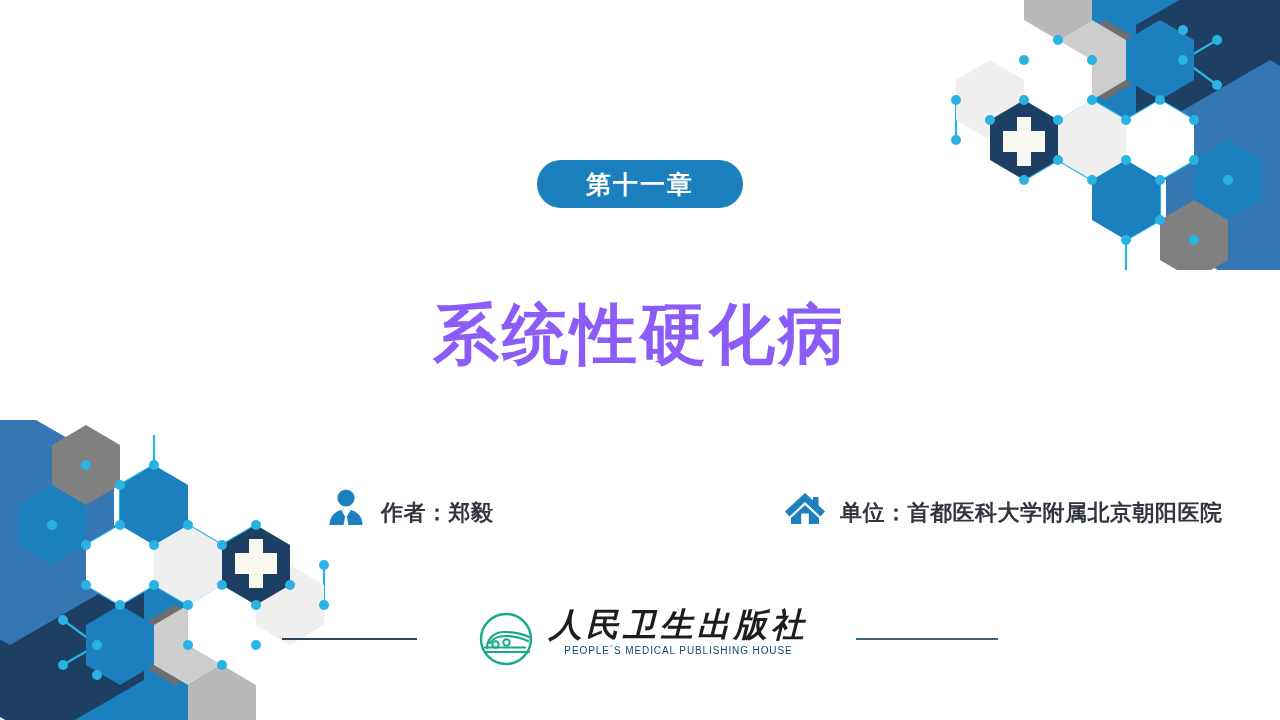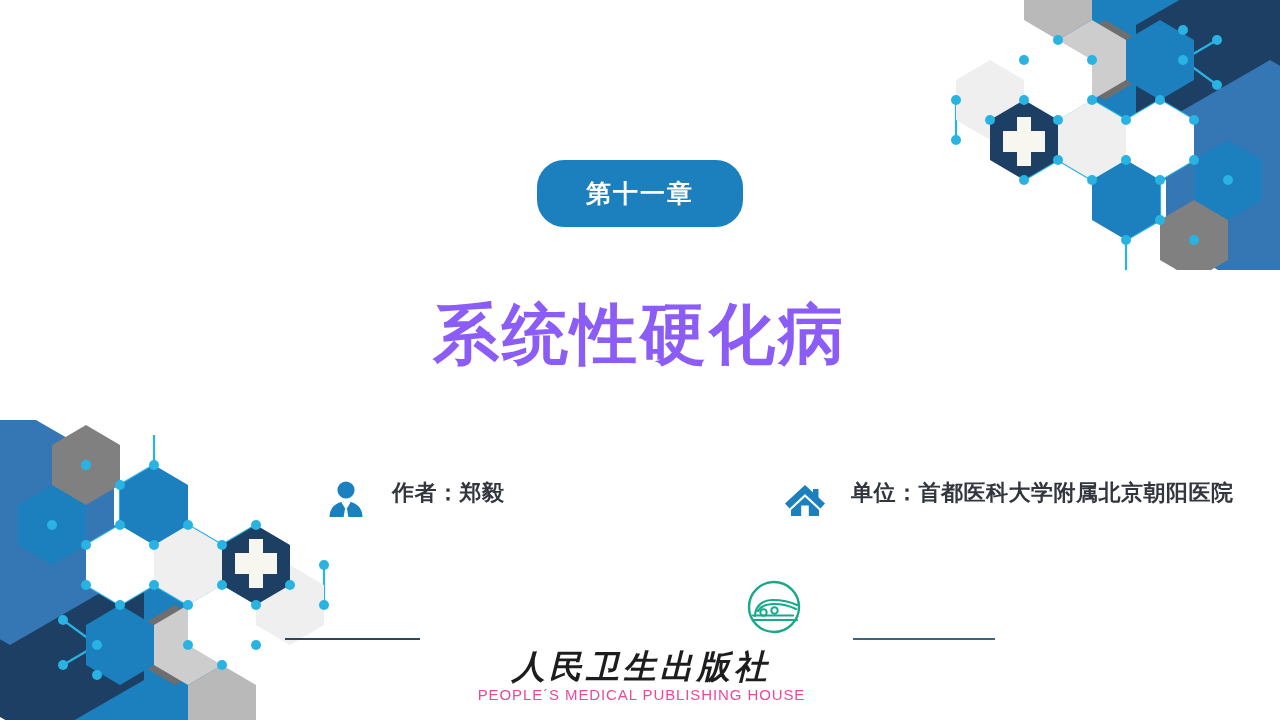--- a/index.html
+++ b/index.html
@@ -36,21 +36,21 @@
     height: 300px;
   }
 
   
   #chapter-badge {
     position: absolute;
     left: 50%;
     top: 160px;
     transform: translateX(-50%);
     width: 206px;
-    height: 67px;
+    height: 48px;
     border-radius: 27px;
     background: #1b80bd;
     display: flex;
     align-items: center;
     justify-content: center;
   }
   #chapter-badge-label {
     color: #ffffff;
     font-size: 25px;
     font-weight: bold;
@@ -76,22 +76,22 @@
   #byline-row {
     position: absolute;
     top: 478px;
     left: 0;
     right: 0;
     height: 50px;
   }
   .byline-item {
     position: absolute;
     display: flex;
-    align-items: flex-start;
-    gap: 25px;
+    align-items: flex-end;
+    gap: 14px;
     height: 50px;
   }
   #byline-author { left: 325px; }
   #byline-affiliation { left: 784px; }
   .byline-icon {
     width: 42px;
     height: 42px;
     flex: 0 0 42px;
     display: block;
   }
@@ -124,23 +124,22 @@
     margin-right: 58px;
     background: #2f4858;
   }
   #footer-rule-right {
     width: 142px;
     margin-left: 48px;
     background: #3d6380;
   }
   #publisher-logo {
     display: flex;
-    align-items: flex-end;
+    align-items: flex-start;
     gap: 12px;
-    flex-direction: column;
   }
   #publisher-emblem {
     width: 62px;
     height: 62px;
     flex: 0 0 62px;
   }
   #publisher-names {
     display: flex;
     flex-direction: column;
     align-items: center;
@@ -148,22 +147,22 @@
   #publisher-name-cn {
     font-family: "DejaVu Serif", "Liberation Serif", serif;
     font-size: 33px;
     font-weight: bold;
     color: #1d1d1f;
     letter-spacing: 4px;
     line-height: 1.05;
     font-style: italic;
   }
   #publisher-name-en {
-    font-size: 15px;
-    color: #ec4899;
+    font-size: 10px;
+    color: #0c4a6e;
     letter-spacing: 0.9px;
     margin-top: 3px;
     line-height: 1;
   }
 </style>
 </head>
 <body>
 
 <div id="slide">
 

